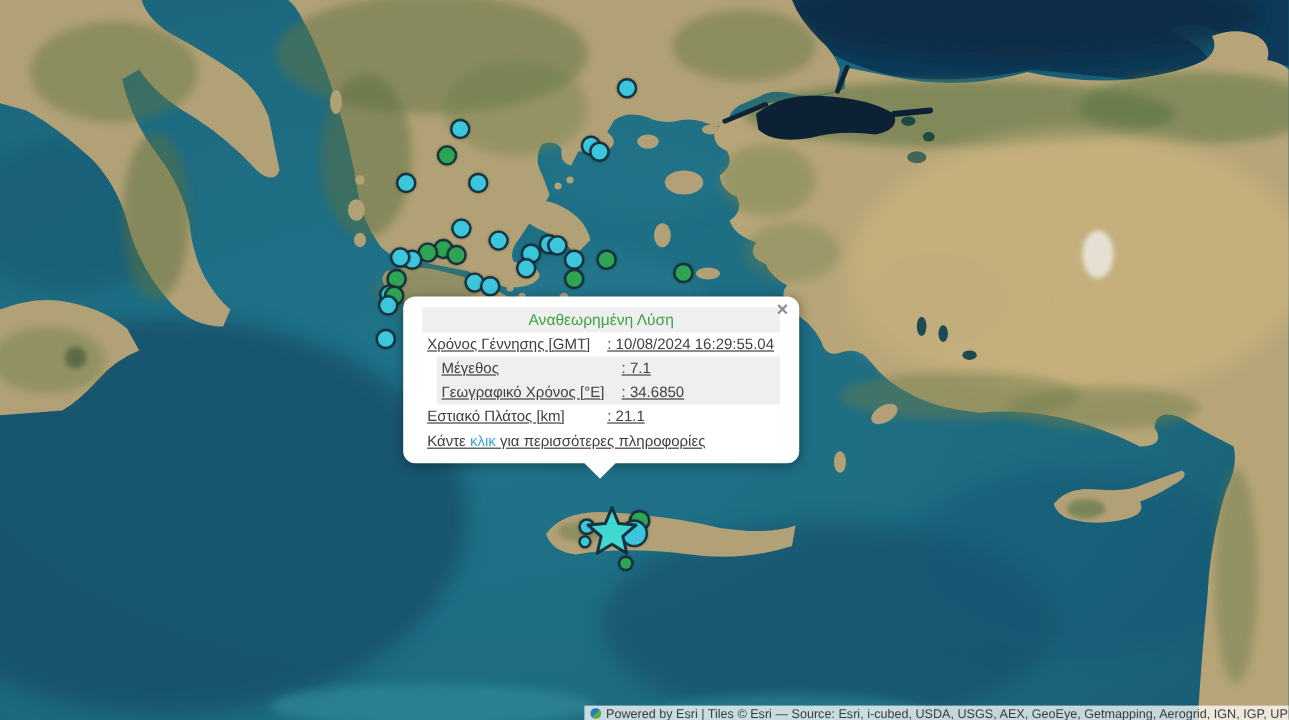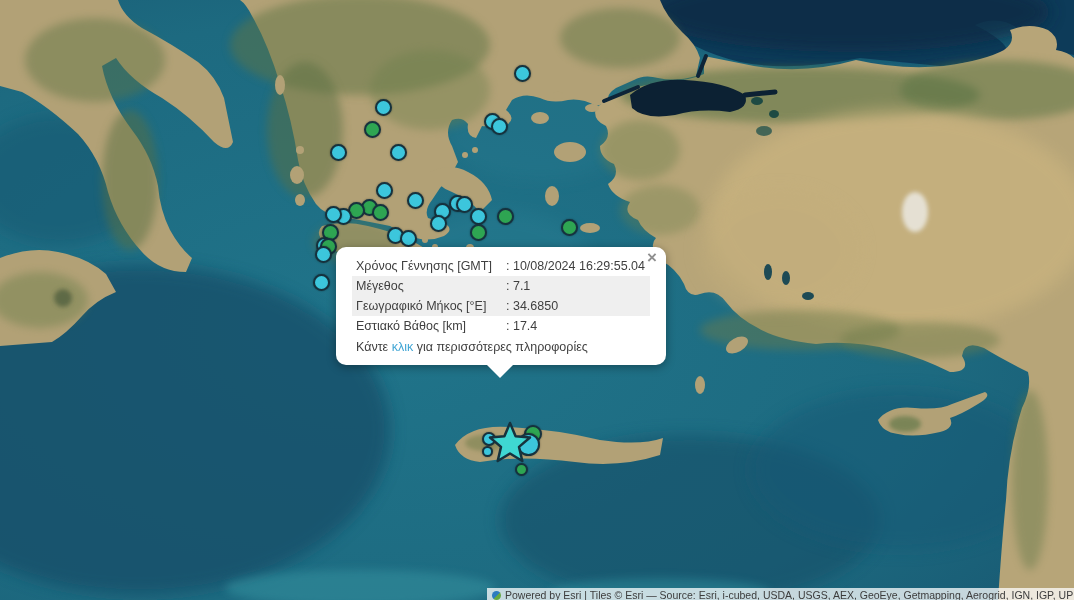--- a/index.html
+++ b/index.html
@@ -32,25 +32,25 @@
     border-top:14px solid #fff;
   }
   .popup-close{
     position:absolute;top:2px;right:9px;color:#8f8f8f;font-size:17px;
     line-height:17px;cursor:pointer;font-weight:bold;
   }
   .popup-title{
     background:#efefef;color:#3fa344;text-align:center;
     font-size:13px;padding:3px 0;height:15px;line-height:15px;
   }
-  .prow{display:flex;padding:2.5px 4px;line-height:15px;}
-  .prow.alt{background:#efefef;}
+  .prow{display:flex;padding:2.5px 4px;line-height:15px;text-decoration:underline;}
+  .prow.alt{background:#efefef;margin-left:12px;}
   .plabel{width:150px;flex:none;}
   .pvalue{flex:1;white-space:nowrap;}
-  .popup-footer{padding:4px 4px 0;line-height:15px;}
+  .popup-footer{padding:4px 4px 0;line-height:15px;text-decoration:underline;}
   .popup-footer a{color:#3ea4d4;text-decoration:none;cursor:pointer;}
   
   .attribution{
     position:absolute;left:487px;top:588px;right:0;height:16px;z-index:12;
     background:rgba(255,255,255,.75);
     font-size:10.5px;color:#3c3c3c;line-height:13px;
     white-space:nowrap;overflow:hidden;padding:1px 0 0 5px;
   }
   .esri-logo{
     display:inline-block;width:9px;height:9px;border-radius:50%;
@@ -214,36 +214,37 @@
       <div class="marker" style="left: 481.5px; top: 445.5px; width: 11px; height: 11px; background: rgb(60, 198, 220); border-color: rgb(22, 50, 62);"></div>
       <div class="marker" style="left: 514.5px; top: 462.5px; width: 13px; height: 13px; background: rgb(46, 165, 82); border-color: rgb(22, 50, 62);"></div>
     </div>
 
   <svg id="star" class="star" width="44" height="44" viewBox="0 0 44 44" style="left: 488px; top: 422px;">
     <polygon points="22,1 27.6,14.3 42,15.5 31,24.9 34.3,39 22,31.5 9.7,39 13,24.9 2,15.5 16.4,14.3" stroke-width="2.5" stroke-linejoin="round" fill="#3fd8d2" stroke="#16323e"></polygon>
   </svg>
 
   <div class="popup">
     <div class="popup-close">×</div>
+    <div class="popup-title">Αναθεωρημένη Λύση</div>
     <div id="popup-rows">
         <div class="prow">
           <span class="plabel">Χρόνος Γέννησης [GMT]</span>
           <span class="pvalue">: 10/08/2024 16:29:55.04</span>
         </div>
         <div class="prow alt">
           <span class="plabel">Μέγεθος</span>
           <span class="pvalue">: 7.1</span>
         </div>
         <div class="prow alt">
-          <span class="plabel">Γεωγραφικό Μήκος [°E]</span>
+          <span class="plabel">Γεωγραφικό Χρόνος [°E]</span>
           <span class="pvalue">: 34.6850</span>
         </div>
         <div class="prow">
-          <span class="plabel">Εστιακό Βάθος [km]</span>
-          <span class="pvalue">: 17.4</span>
+          <span class="plabel">Εστιακό Πλάτος [km]</span>
+          <span class="pvalue">: 21.1</span>
         </div>
       </div>
     <div class="popup-footer"><span>Κάντε </span><a>κλικ</a><span> για περισσότερες πληροφορίες</span></div>
     <div class="popup-tail"></div>
   </div>
 
   <div class="attribution">
     <span class="esri-logo"></span><span>Powered by Esri | Tiles © Esri — Source: Esri, i-cubed, USDA, USGS, AEX, GeoEye, Getmapping, Aerogrid, IGN, IGP, UPR-EGP, and the GIS User Community</span>
   </div>
 

